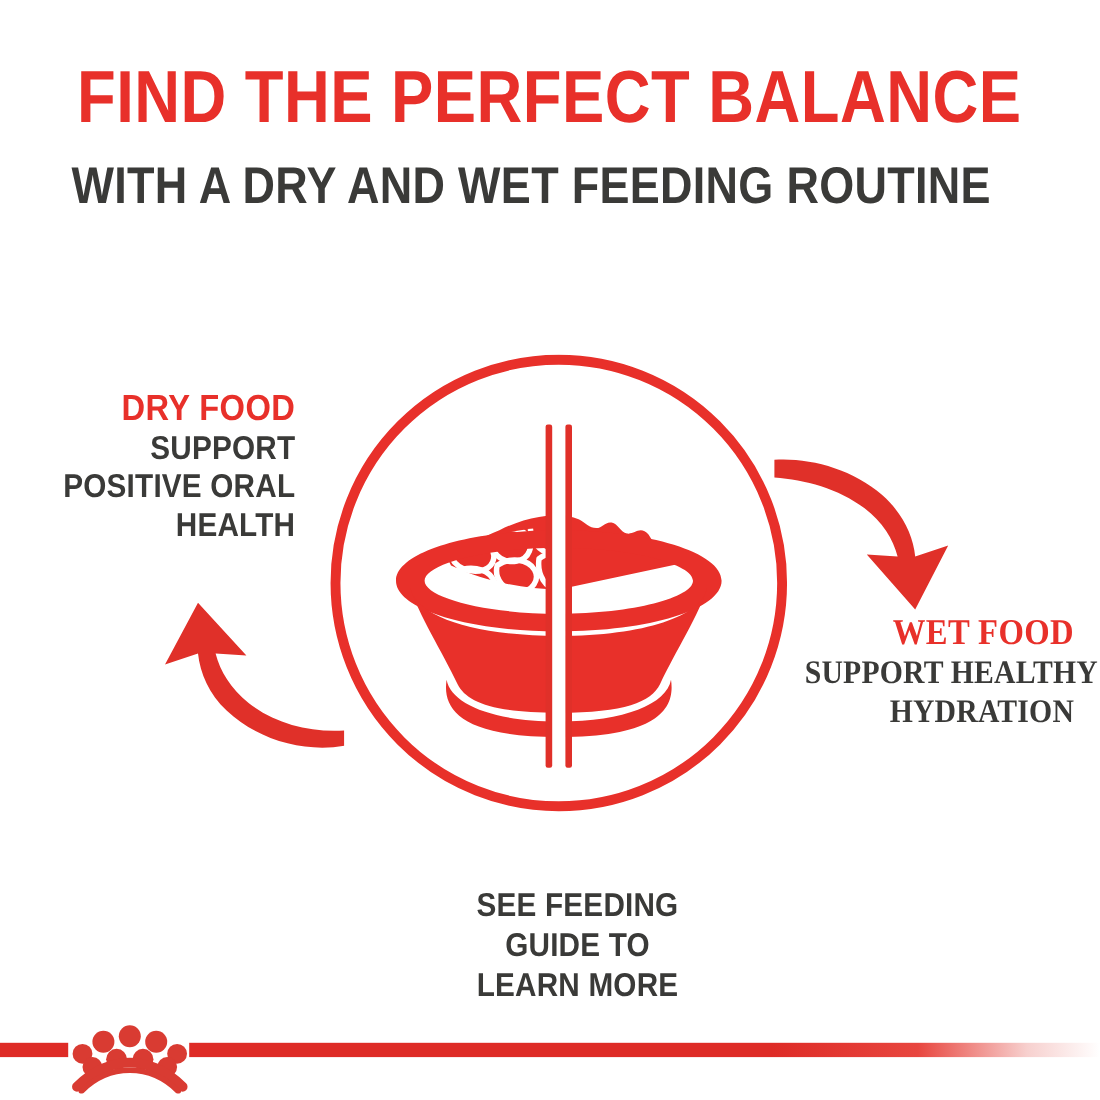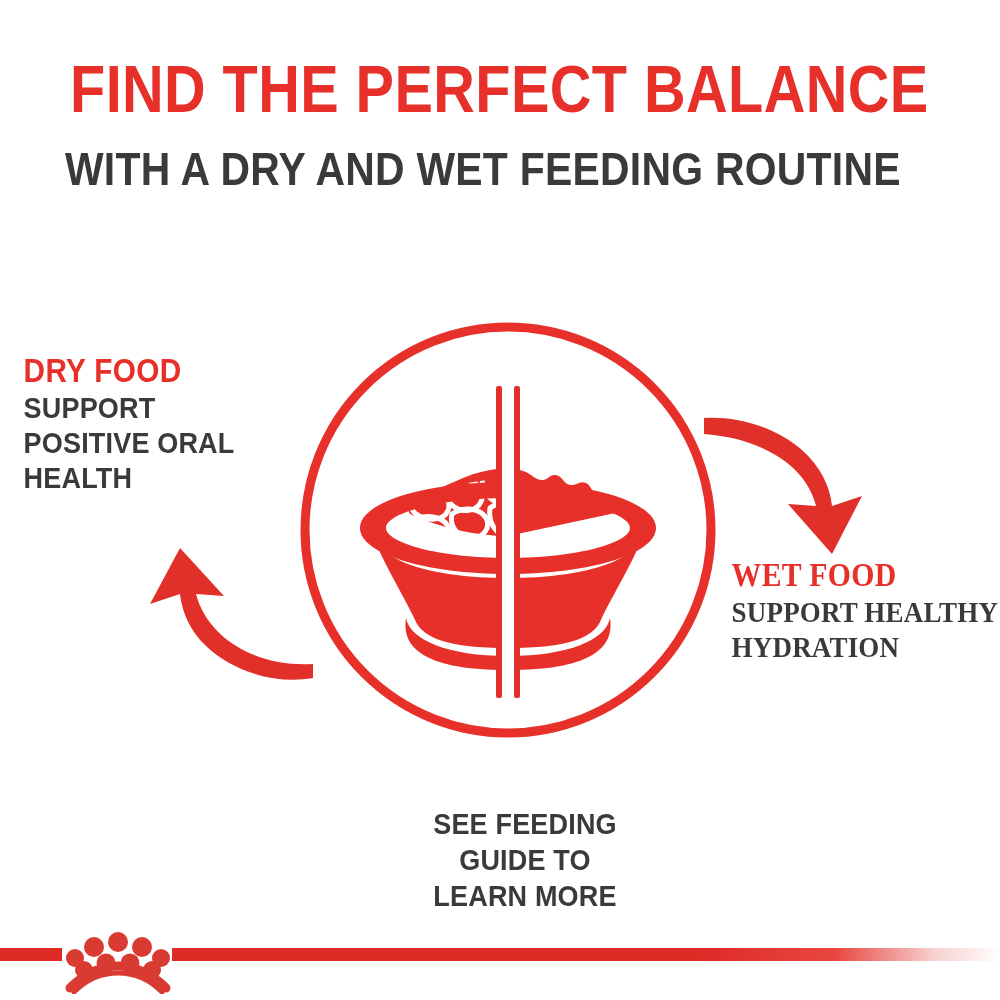--- a/index.html
+++ b/index.html
@@ -62,21 +62,21 @@
     left: 298px;
     top: 322px;
     width: 420px;
     height: 420px;
   }
   .bowl-figure svg { display: block; }
 
   
   .callout {
     position: absolute;
-    text-align: left;
+    text-align: right;
   }
   .callout-title {
     display: block;
     color: #E8302A;
     font-size: 33px;
     line-height: 38px;
     font-weight: 700;
     letter-spacing: 0.4px;
     transform: scaleX(0.9);
     transform-origin: center center;

